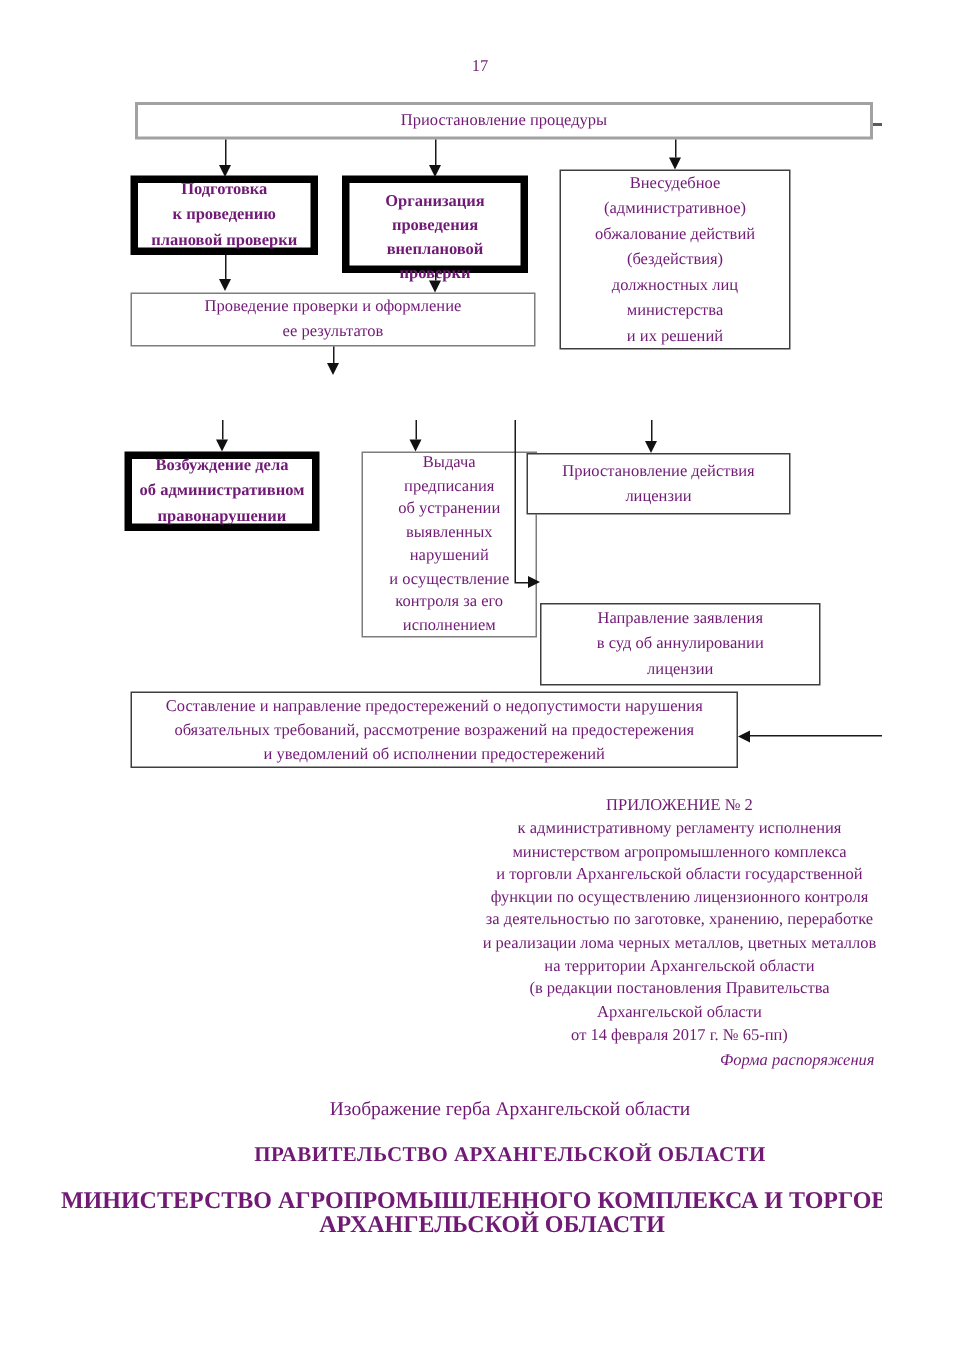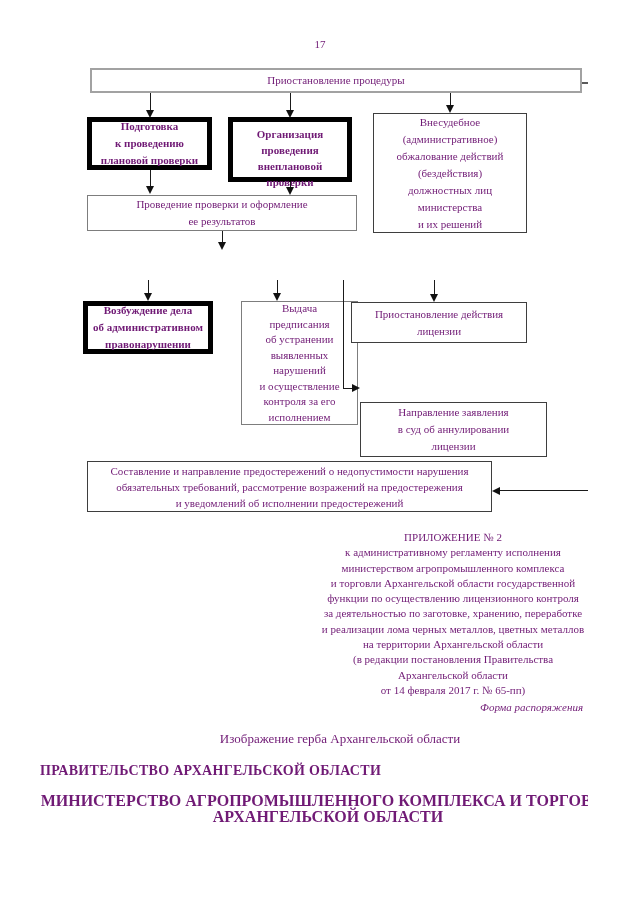--- a/index.html
+++ b/index.html
@@ -25,21 +25,21 @@
   .vl-gray{position:absolute;width:2px;background:#a8a8a8;}
   .hl-gray{position:absolute;height:2px;background:#5a5a5a;}
   .arr-down{position:absolute;width:0;height:0;border-left:4px solid transparent;border-right:4px solid transparent;border-top:8px solid #111;}
   .arr-right{position:absolute;width:0;height:0;border-top:4px solid transparent;border-bottom:4px solid transparent;border-left:8px solid #111;}
   .arr-left{position:absolute;width:0;height:0;border-top:4px solid transparent;border-bottom:4px solid transparent;border-right:8px solid #111;}
   
   #page-number{left:0;top:38px;width:640px;text-align:center;font-size:11px;}
   #appendix{left:288px;top:530px;width:330px;text-align:center;font-size:11px;line-height:15.3px;}
   #form-caption{left:40px;top:701px;width:543px;text-align:right;font-style:italic;font-size:11px;}
   #coat-caption{left:40px;top:731px;width:600px;text-align:center;font-size:13px;}
-  #gov-title{left:40px;top:763px;width:600px;text-align:left;font-size:14px;font-weight:bold;letter-spacing:0.3px;}
+  #gov-title{left:40px;top:763px;width:600px;text-align:center;font-size:14px;font-weight:bold;letter-spacing:0.3px;}
   #ministry-title{left:28px;top:793px;width:600px;text-align:center;font-size:16px;font-weight:bold;line-height:15.5px;}
 </style>
 </head>
 <body>
 
 <div id="page">
 
   <div class="abs" id="page-number">17</div>
 
   <div class="box b-lightest" style="left:90px;top:68px;width:492px;height:25px;">

